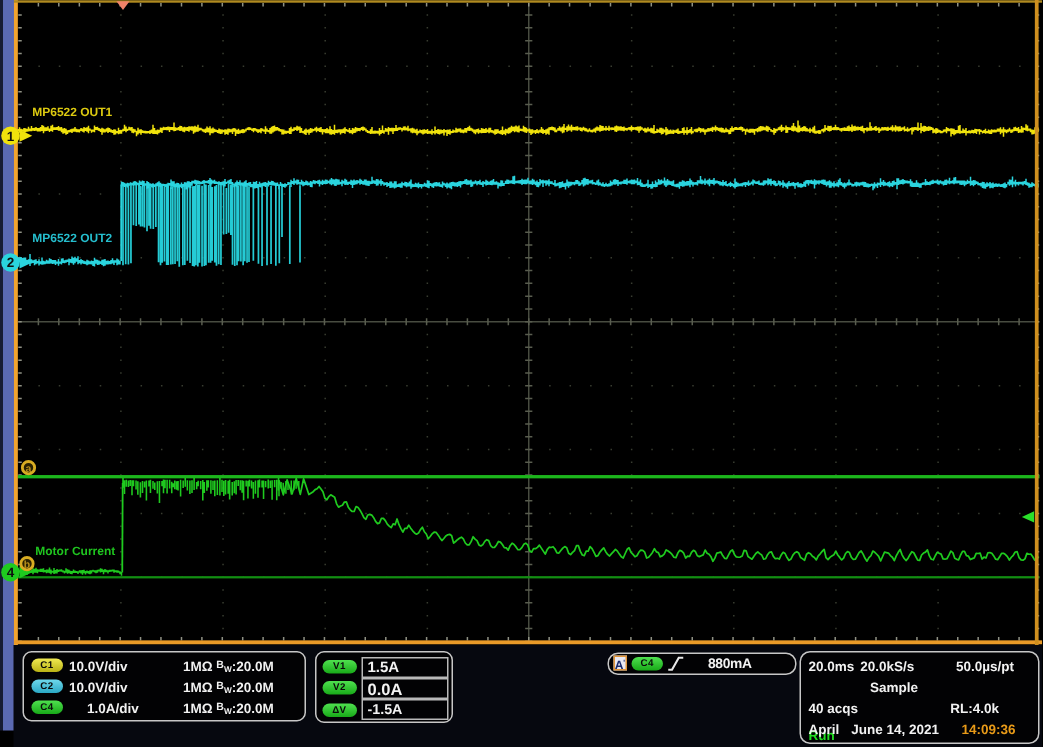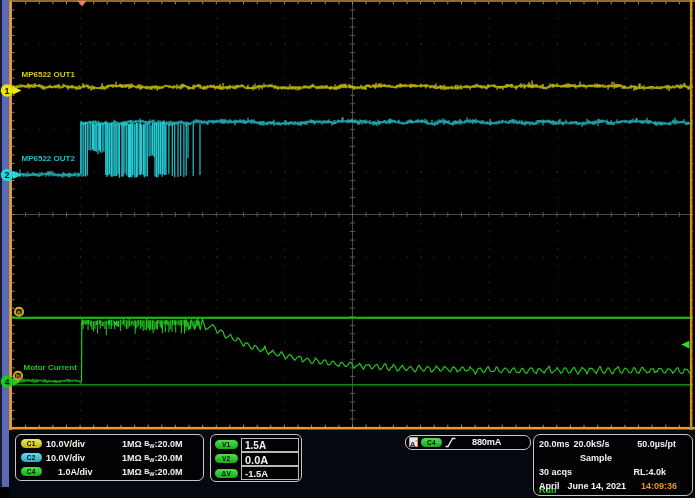--- a/index.html
+++ b/index.html
@@ -86,17 +86,17 @@
       <path d="M0.5,9.5 L3,9.5 L7.5,1.5 L10.5,1.5" stroke="#e8e8e8" stroke-width="1.4" fill="none"></path>
     </svg>
 <div class="t" style="left:456px;top:437px;font-size:9.2px;letter-spacing:-0.2px;padding-left:16px;">880mA</div>
 
 <div class="panel" style="left:532.5px;top:434px;width:160px;height:61.5px;border-radius:7px;"></div>
 <div class="t" style="left:539px;top:438.5px;">20.0ms</div>
 <div class="t" style="left:573.5px;top:438.5px;">20.0kS/s</div>
 <div class="t" style="right:19px;top:438.5px;">50.0µs/pt</div>
 <div class="t" style="left:539px;top:453px;color:#22dd22;margin-top:32px;">Run</div>
 <div class="t" style="left:580px;top:453px;">Sample</div>
-<div class="t" style="left:539px;top:467px;">30 acqs</div>
+<div class="t" style="left:539px;top:467px;">40 acqs</div>
 <div class="t" style="right:29px;top:467px;">RL:4.0k</div>
 <div class="t" style="left:539px;top:481px;">April</div>
 <div class="t" style="left:567.5px;top:481px;">June 14, 2021</div>
 <div class="t" style="right:18px;top:481px;color:#e89a18;">14:09:36</div>
 </div>
 </body></html>

